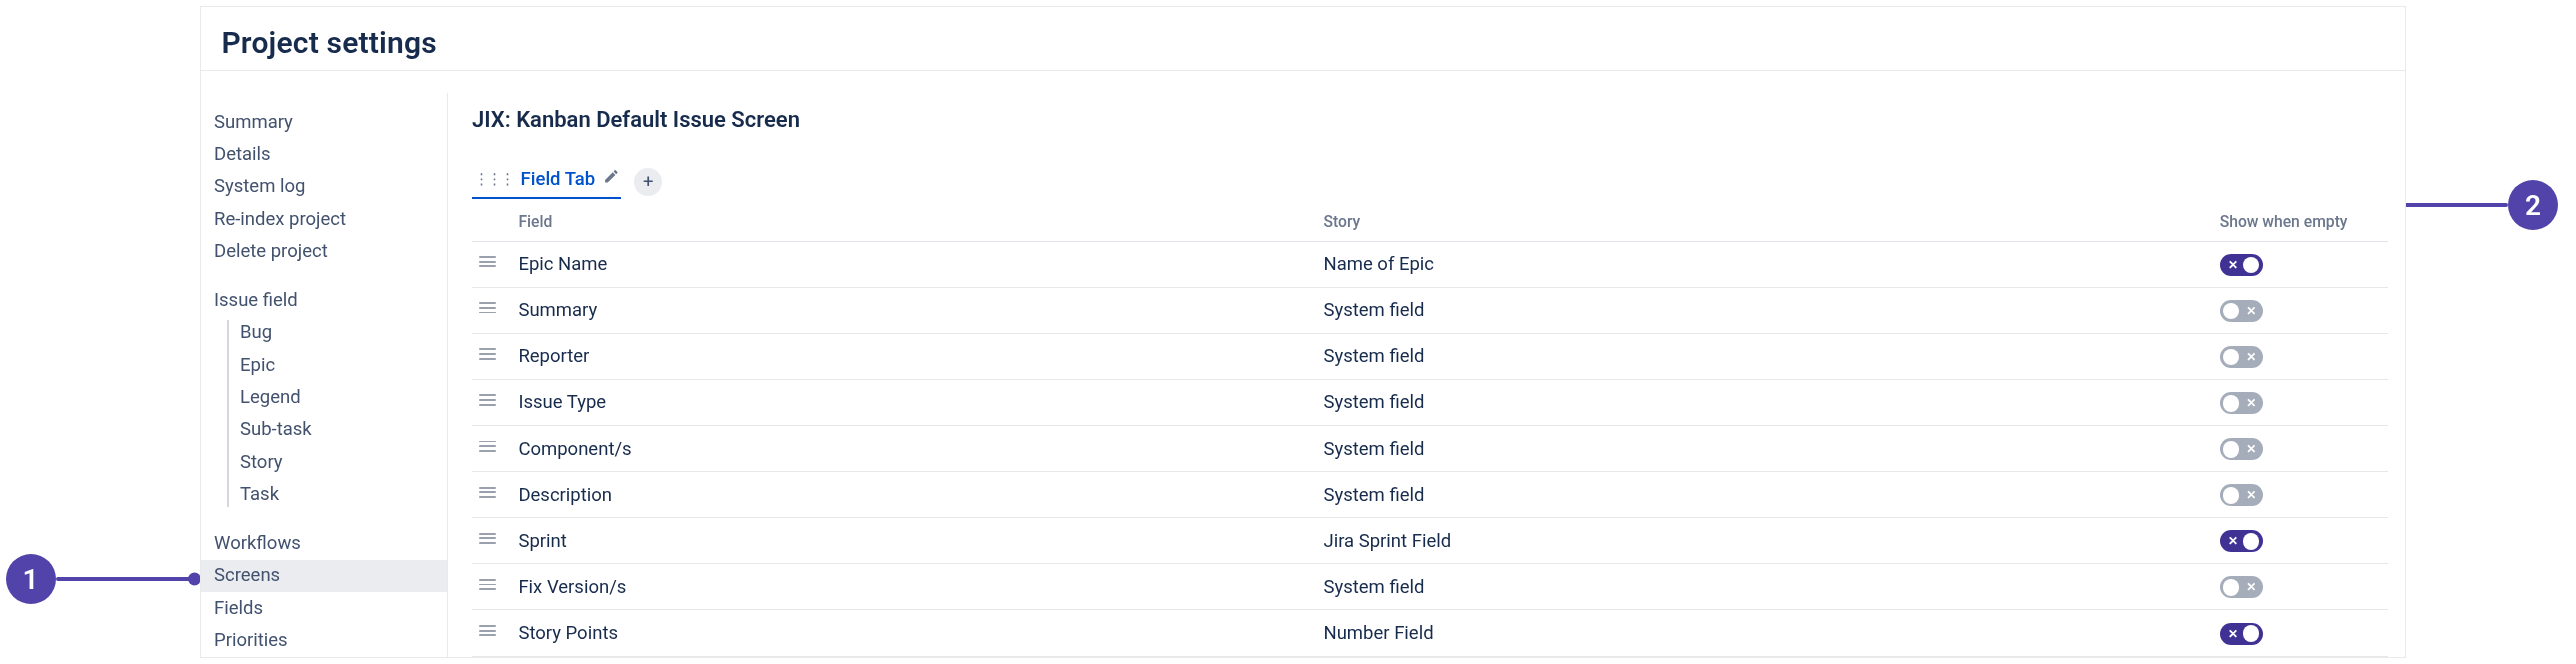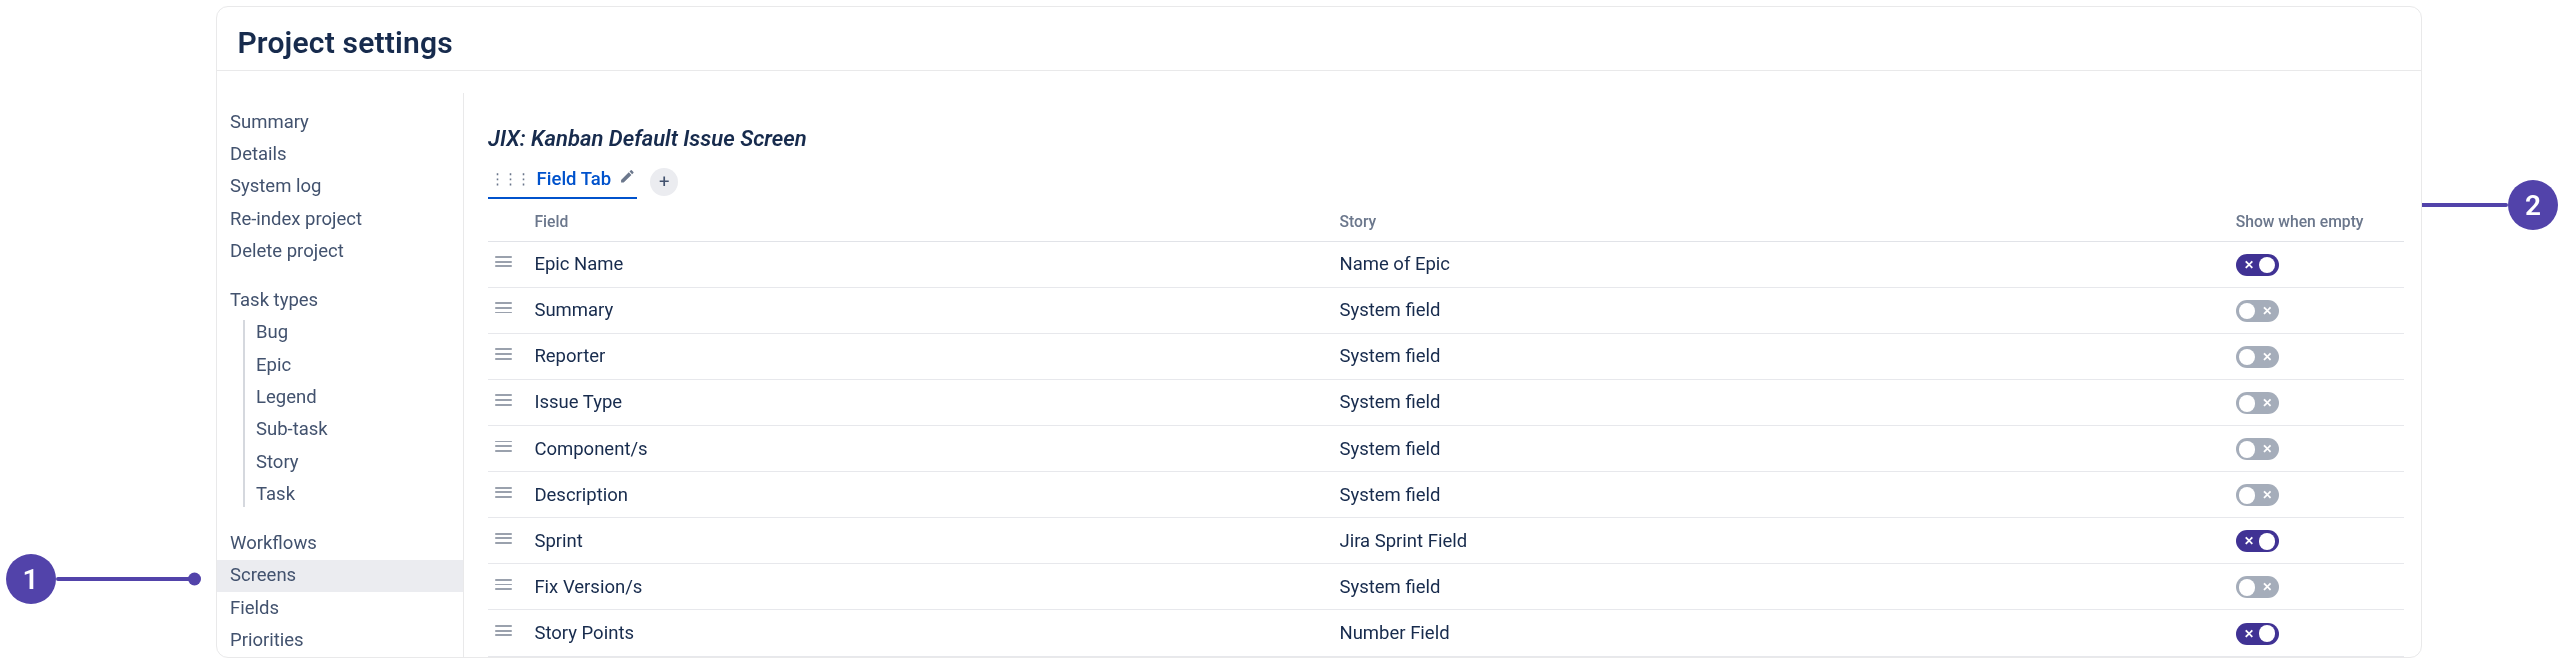--- a/index.html
+++ b/index.html
@@ -1,31 +1,31 @@
 <!DOCTYPE html>
 <html style="font-size:15px"><head>
 <meta charset="utf-8">
 <style>
   * { box-sizing: border-box; margin: 0; padding: 0; }
   html, body { width: 2576px; height: 664px; font-family: -apple-system, BlinkMacSystemFont, "Segoe UI", Roboto, Arial, sans-serif; background: #fff; color: #172B4D; }
   .stage { position: relative; width: 2576px; height: 664px; }
-  .page-frame { position: absolute; left: 216px; top: 5.6px; width: 2206px; height: 652px; border: 1.9px solid #e9e9ea; border-radius: 12px; overflow: hidden; background: #fff; }
+  .page-frame { position: absolute; left: 200px; top: 5.6px; width: 2206px; height: 652px; border: 1.9px solid #e9e9ea; border-radius: 0; overflow: hidden; background: #fff; }
   .page-title { position: absolute; left: 20.4px; top: 18.5px; font-size: 30px; font-weight: 600; color: #172B4D; letter-spacing: 0.2px; }
   .body-area { position: absolute; left: 0; top: 63px; right: 0; bottom: 0; border-top: 1.9px solid #e9e9ea; display: flex; align-items: flex-end; }
   .sidebar { width: 247px; border-right: 1.9px solid #e9e9ea; padding-top: 13px; }
   .sidebar ul { list-style: none; }
   .side-section { margin-bottom: 16.7px; }
   .side-item { display: block; padding: 4.6px 13px 4.6px 13px; font-size: 18.5px; color: #42526E; cursor: pointer; line-height: 1.25; }
   .side-item.heading { color: #42526E; cursor: default; }
   .side-item.active { background: #ebecf0; color: #42526E; }
   .side-sub { margin-left: 26px; position: relative; }
   .side-sub::before { content: ""; position: absolute; left: 0; top: 3.7px; bottom: 3.7px; width: 1.9px; background: #d5d8de; }
   .side-sub .side-item { padding-left: 13px; font-size: 18.5px; }
   .main { flex: 1; padding: 13px 16.7px 0 24px; overflow: hidden; }
-  .screen-title { font-size: 22px; font-weight: 600; color: #172B4D; margin-bottom: 13px; font-style: italic; }
+  .screen-title { font-size: 22px; font-weight: 600; color: #172B4D; margin-bottom: 32px; }
   .tabs-row { display: flex; align-items: center; gap: 13px; border-bottom: 0; margin-bottom: 3.7px; }
   .tab { display: inline-flex; align-items: center; gap: 7.4px; padding: 3.7px 1.9px 7.4px 1.9px; border-bottom: 2.8px solid #0052CC; color: #0052CC; font-size: 18.5px; font-weight: 500; cursor: pointer; }
   .tab .drag-dots { color: #6B778C; font-size: 15px; letter-spacing: -1.9px; cursor: grab; }
   .tab .pencil { color: #6B778C; }
   .add-tab { width: 28px; height: 28px; border-radius: 50%; background: #ebecf0; color: #42526E; display: inline-flex; align-items: center; justify-content: center; font-size: 18.5px; cursor: pointer; }
   table.fields { width: 100%; border-collapse: collapse; }
   table.fields th { text-align: left; font-size: 15.7px; font-weight: 500; color: #6B778C; padding: 9.3px 7.4px 9.3px 7.4px; border-bottom: 1.9px solid #e1e3e8; }
   table.fields td { font-size: 18.5px; color: #172B4D; padding: 11px 7.4px; border-bottom: 0.9px solid #e7e8ec; vertical-align: middle; }
   td.col-handle { width: 39px; color: #9aa1ad; cursor: grab; }
   .row-handle { display: inline-block; width: 16.7px; line-height: 4.6px; }
@@ -71,21 +71,21 @@
       <nav class="sidebar">
         <ul class="side-section" id="sidebar-section1">
             <li class="side-item">Summary</li>
             <li class="side-item">Details</li>
             <li class="side-item">System log</li>
             <li class="side-item">Re-index project</li>
             <li class="side-item">Delete project</li>
           </ul>
 
         <ul class="side-section">
-          <li class="side-item heading">Task types</li>
+          <li class="side-item heading">Issue field</li>
           <ul class="side-sub" id="sidebar-issue-types">
               <li class="side-item">Bug</li>
               <li class="side-item">Epic</li>
               <li class="side-item">Legend</li>
               <li class="side-item">Sub-task</li>
               <li class="side-item">Story</li>
               <li class="side-item">Task</li>
             </ul>
         </ul>
 

